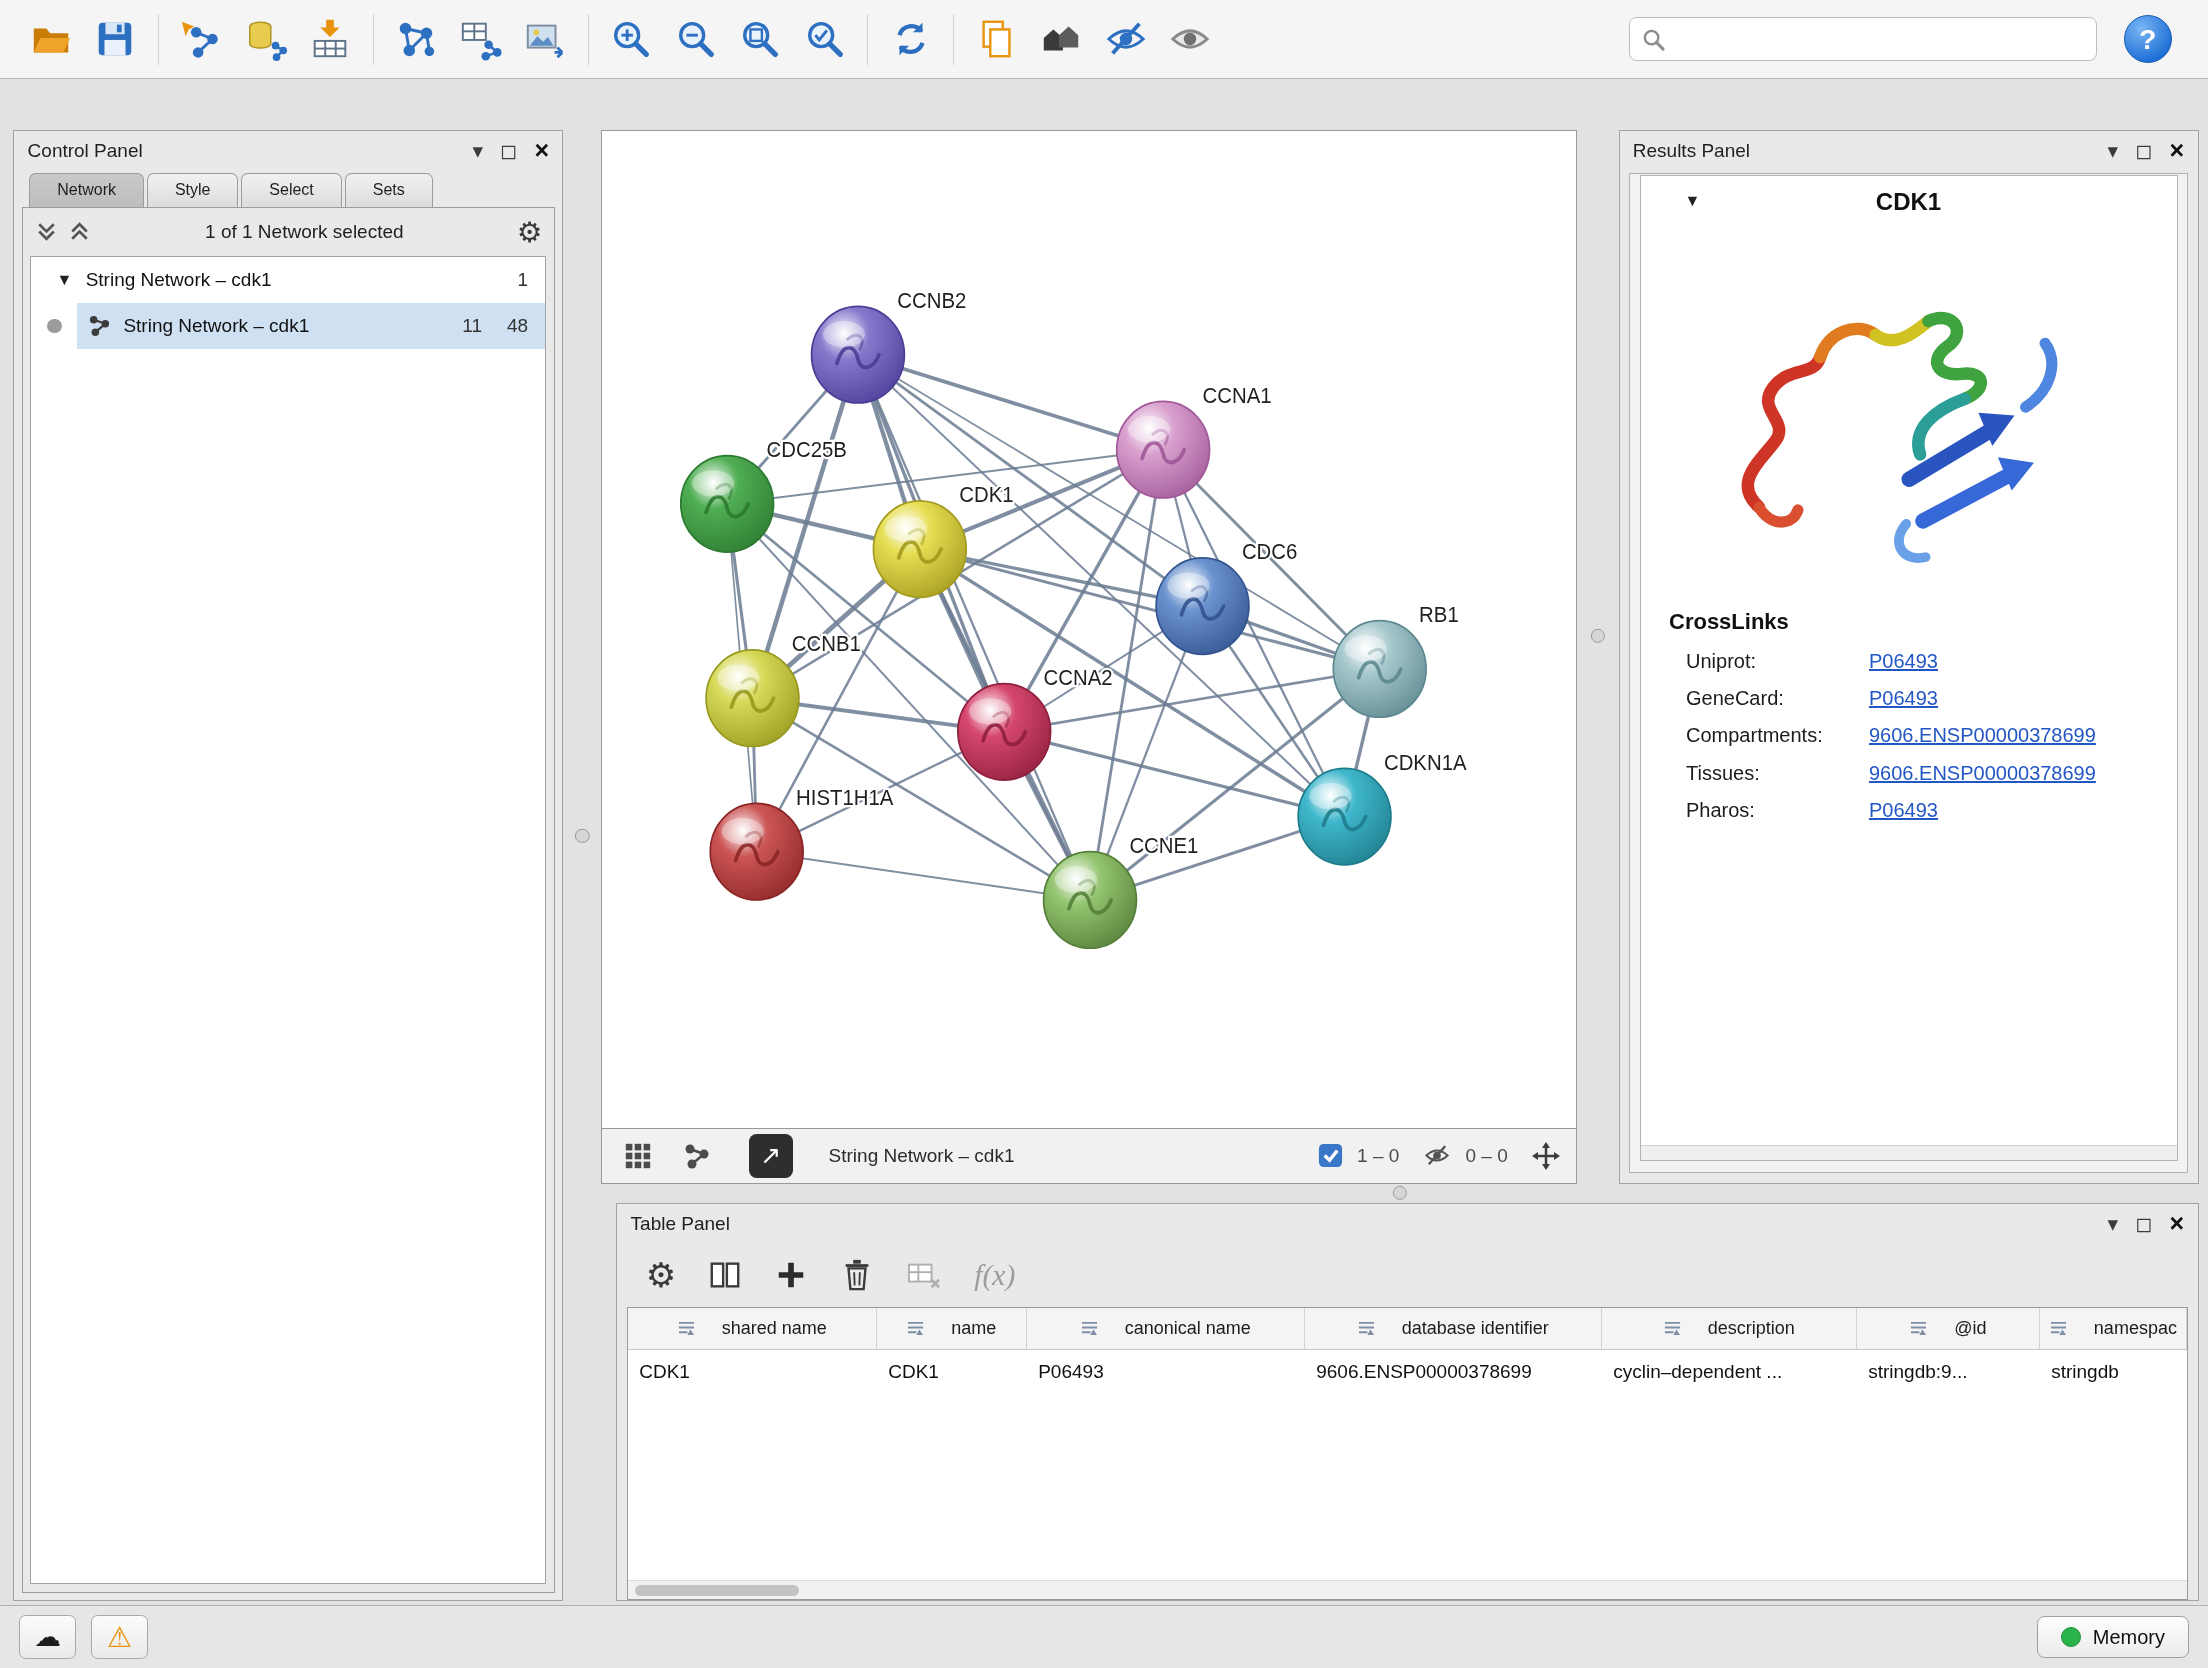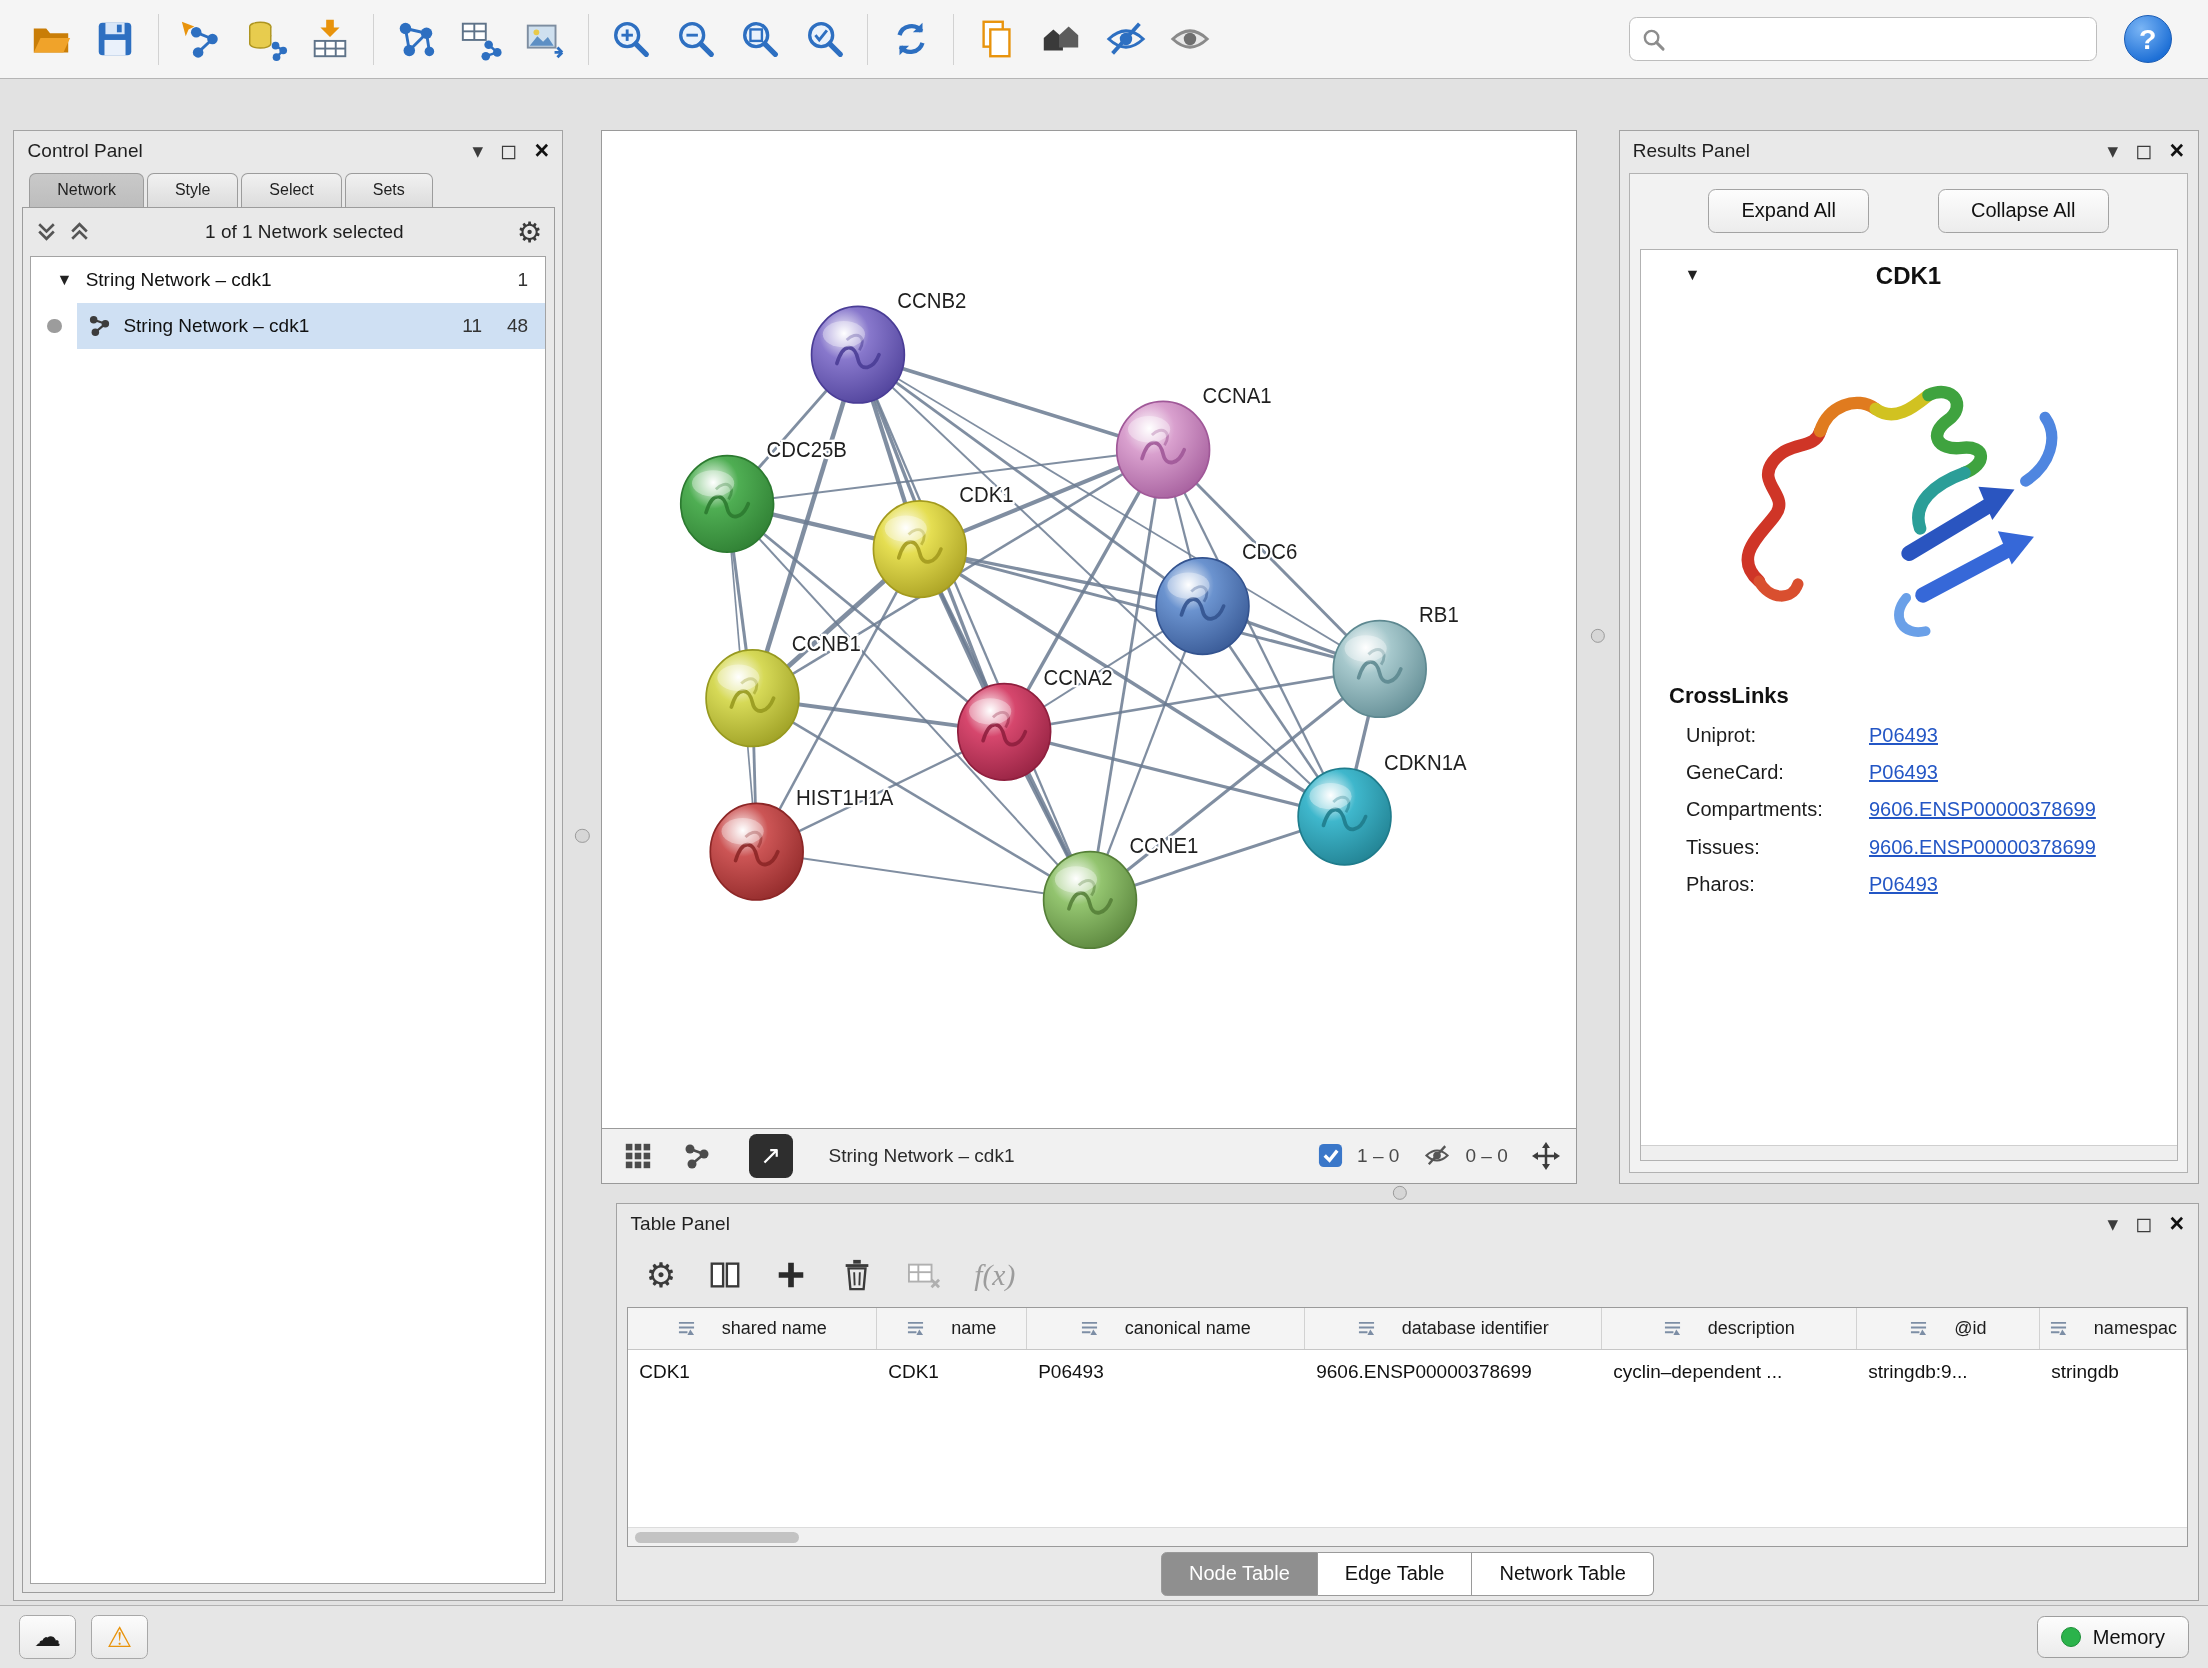--- a/index.html
+++ b/index.html
@@ -610,24 +610,20 @@
         <div class="results-panel">
           <div class="panel-header">
             <span>Results Panel</span>
             <span class="panel-controls">
               <span>▾</span>
               <span>◻</span>
               <span class="x">×</span>
             </span>
           </div>
           <div class="rp-box">
-            <div class="rp-btn-row">
-              <span class="rp-btn">Expand All</span>
-              <span class="rp-btn">Collapse All</span>
-            </div>
             <div class="rp-section">
               <div class="rp-sec-header">
                 <span class="tri">▼</span>
                 <span>CDK1</span>
               </div>
               <div class="protein-fig">
                 <svg width="418" height="361" viewBox="0 0 300 260">
                   <g fill="none" stroke-linecap="round">
                     <path d="M42 196 C22 178 44 162 54 148 C64 134 40 126 52 110 C64 94 82 102 86 88" stroke="#cf3527" stroke-width="9"></path>
                     <path d="M42 196 C50 210 66 210 70 198" stroke="#d94f2f" stroke-width="8"></path>
@@ -774,25 +770,20 @@
                 <div class="td" style="width: 297px;">9606.ENSP00000378699</div>
                 <div class="td" style="width: 255px;">cyclin–dependent ...</div>
                 <div class="td" style="width: 183px;">stringdb:9...</div>
                 <div class="td" style="flex: 1 1 0%;">stringdb</div>
               </div>
             </div>
           <div class="tp-scroll-track">
             <span class="tp-thumb"></span>
           </div>
         </div>
-        <div class="tp-tabs">
-            <div class="tp-tab selected">Node Table</div>
-            <div class="tp-tab">Edge Table</div>
-            <div class="tp-tab">Network Table</div>
-          </div>
       </div>
     </div>
   </div>
 
   <div class="statusbar">
     <span class="sb-btn">
       <span class="sb-cloud">☁</span>
     </span>
     <span class="sb-btn">
       <span class="sb-warn">⚠</span>

